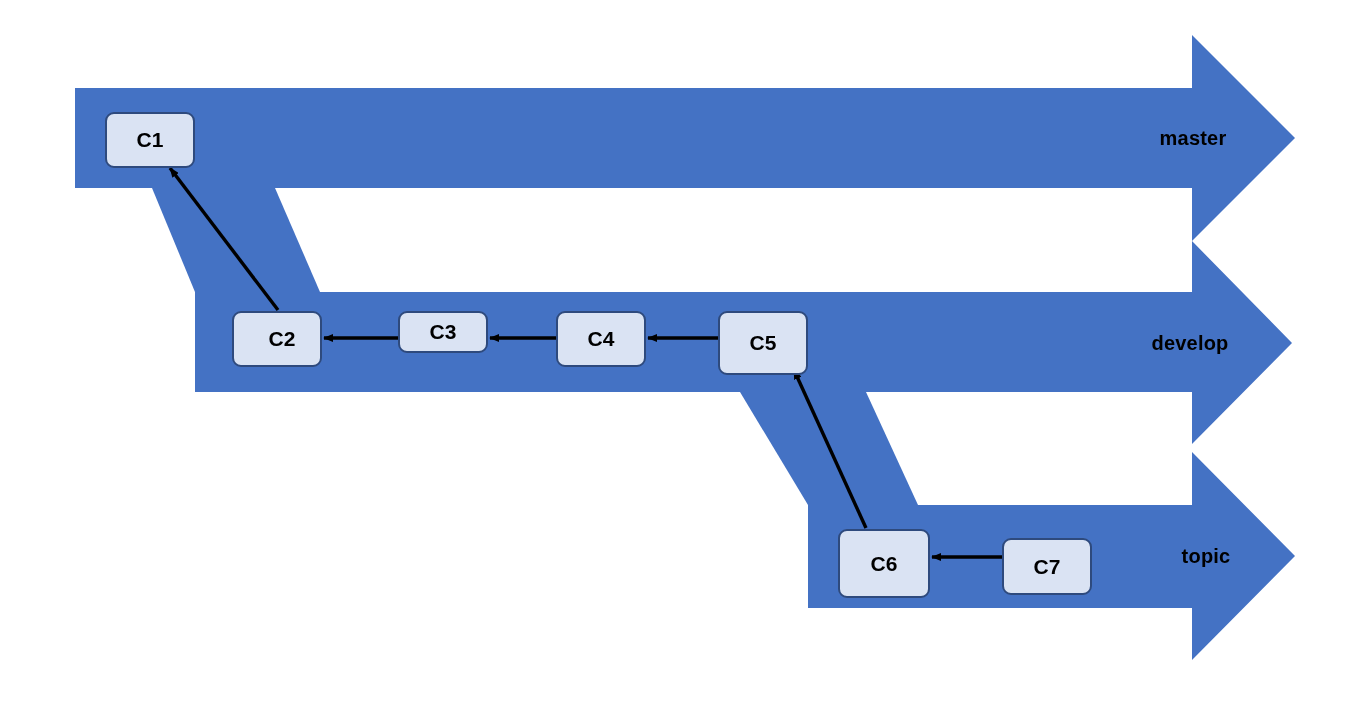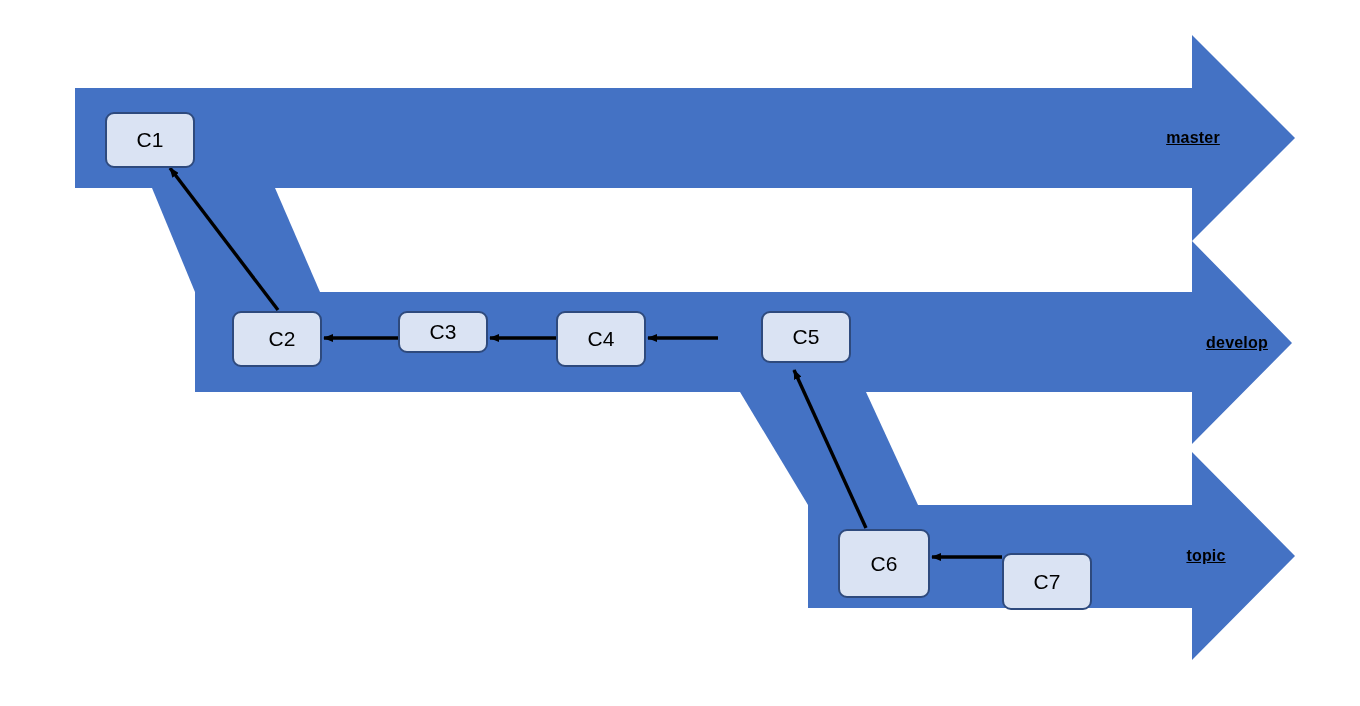--- a/index.html
+++ b/index.html
@@ -23,38 +23,37 @@
     position: absolute;
     top: 0;
     left: 0;
     width: 1360px;
     height: 706px;
   }
   .lane-label {
     position: absolute;
     font-family: "Liberation Sans", sans-serif;
     font-weight: bold;
-    font-size: 16px;
+    font-size: 20px;
     color: #000000;
     white-space: nowrap;
     transform: translate(-50%, -50%);
     letter-spacing: 0.2px;
-    text-decoration: underline;
   }
   .commit-node {
     position: absolute;
     box-sizing: border-box;
     background: #DAE3F3;
     border: 2px solid #2E4A7D;
     border-radius: 9px;
     display: flex;
     align-items: center;
     justify-content: center;
     font-family: "Liberation Sans", sans-serif;
-    font-weight: normal;
+    font-weight: bold;
     font-size: 21px;
     color: #000000;
   }
 </style>
 </head>
 <body>
 
 <div id="diagram-root">
 
   <svg id="branch-svg" viewBox="0 0 1360 706">
@@ -78,26 +77,26 @@
         <line x1="398" y1="338" x2="324" y2="338" stroke="#000000" stroke-width="3.4" marker-end="url(#arrowhead)"></line>
         <line x1="556" y1="338" x2="490" y2="338" stroke="#000000" stroke-width="3.4" marker-end="url(#arrowhead)"></line>
         <line x1="718" y1="338" x2="648" y2="338" stroke="#000000" stroke-width="3.4" marker-end="url(#arrowhead)"></line>
         <line x1="866" y1="528" x2="794" y2="370" stroke="#000000" stroke-width="3.4" marker-end="url(#arrowhead)"></line>
         <line x1="1002" y1="557" x2="932" y2="557" stroke="#000000" stroke-width="3.4" marker-end="url(#arrowhead)"></line>
       </g>
   </svg>
 
   <div id="labels-layer">
       <div class="lane-label" style="left: 1193px; top: 138px;">master</div>
-      <div class="lane-label" style="left: 1190px; top: 343px; margin-left: 47px;">develop</div>
+      <div class="lane-label" style="left: 1190px; top: 343px;">develop</div>
       <div class="lane-label" style="left: 1206px; top: 556px; text-align: center;">topic</div>
     </div>
   <div id="commits-layer">
       <div class="commit-node" style="left: 105px; top: 112px; width: 90px; height: 56px;">C1</div>
       <div class="commit-node" style="left: 232px; top: 311px; width: 90px; height: 56px; padding-left: 10px;">C2</div>
       <div class="commit-node" style="left: 398px; top: 311px; width: 90px; height: 42px;">C3</div>
       <div class="commit-node" style="left: 556px; top: 311px; width: 90px; height: 56px;">C4</div>
-      <div class="commit-node" style="left: 718px; top: 311px; width: 90px; height: 52px; margin-left: 43px;">C5</div>
+      <div class="commit-node" style="left: 718px; top: 311px; width: 90px; height: 64px;">C5</div>
       <div class="commit-node" style="left: 838px; top: 529px; width: 92px; height: 69px;">C6</div>
-      <div class="commit-node" style="left: 1002px; top: 553px; width: 90px; height: 57px;">C7</div>
+      <div class="commit-node" style="left: 1002px; top: 538px; width: 90px; height: 57px;">C7</div>
     </div>
 
 </div>
 
 </body></html>

